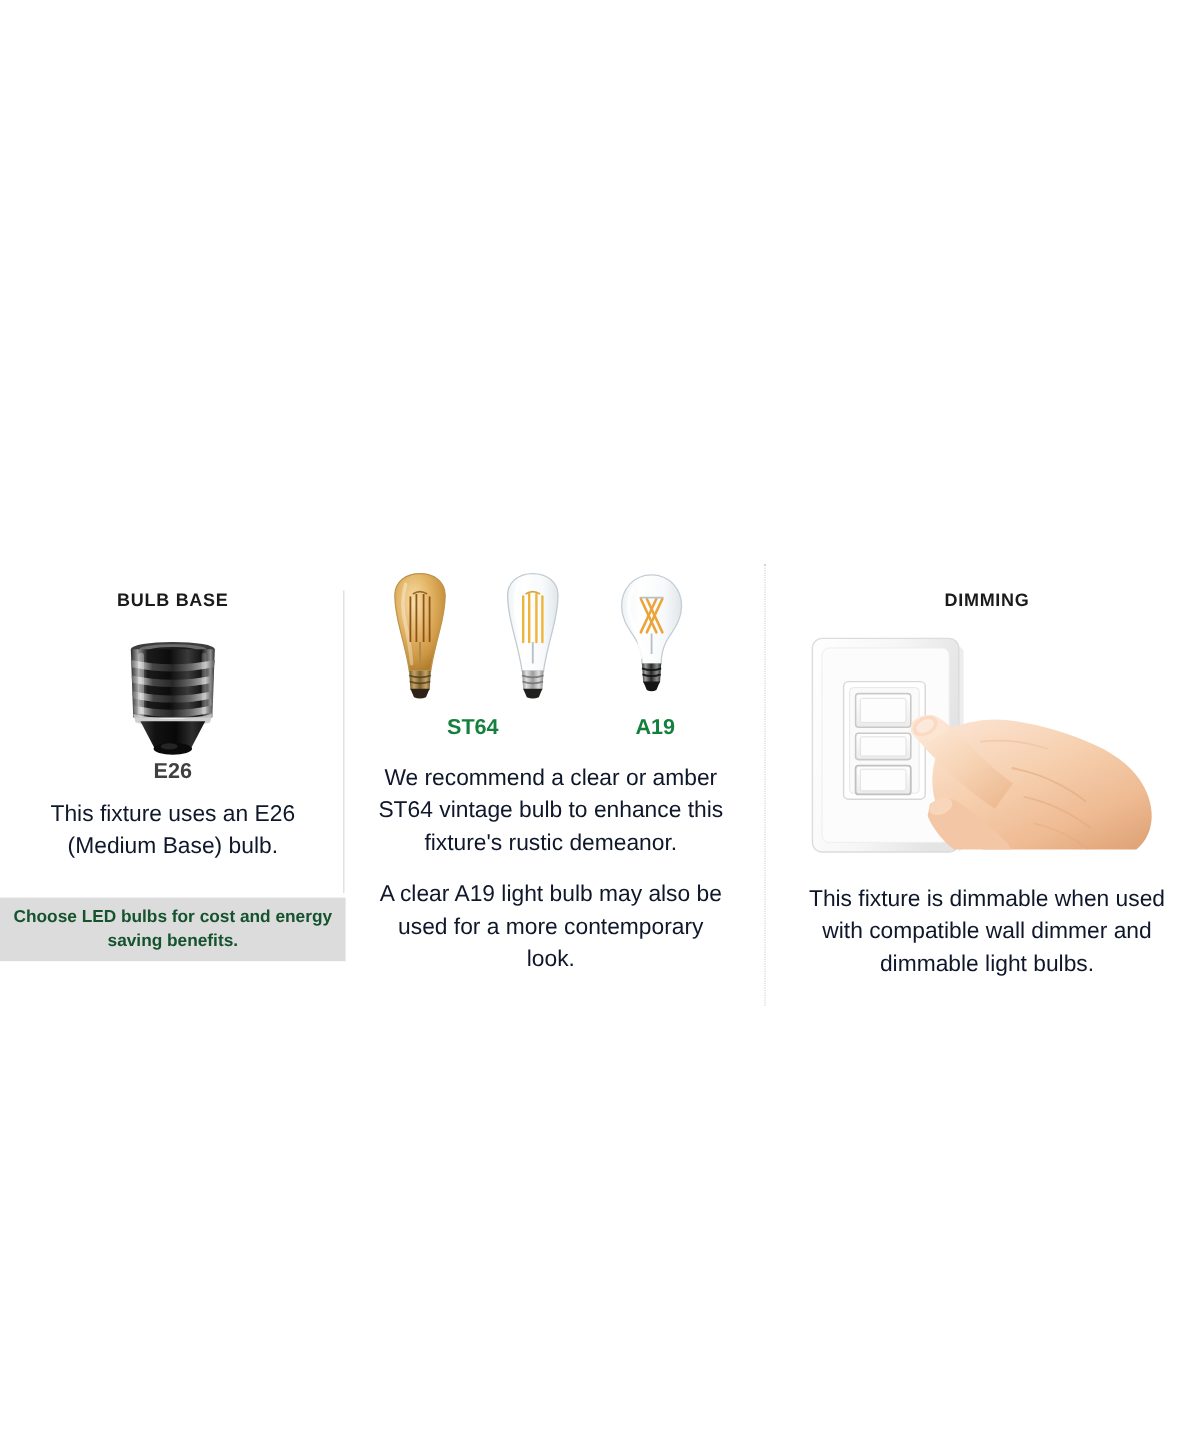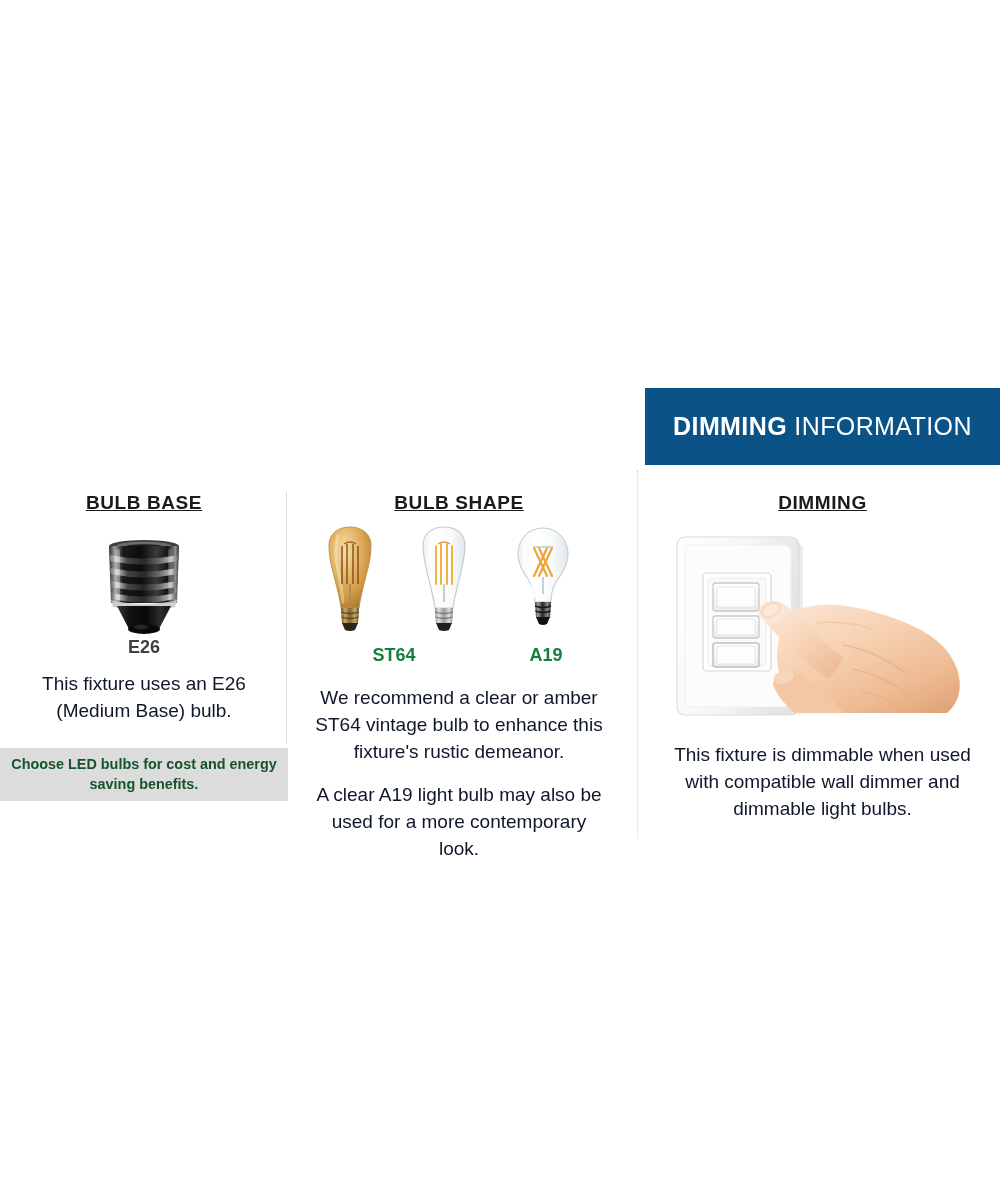--- a/index.html
+++ b/index.html
@@ -64,26 +64,25 @@
     background: #dadada;
   }
 
   .col { position: absolute; text-align: center; }
 
   #col-bulb-base  { left: 0px;   top: 0px; width: 288px; }
   #col-bulb-shape { left: 288px; top: 0px; width: 342px; }
   #col-dimmable   { left: 0px;   top: 0px; width: 355px; }
 
   .sub-head {
-    font-size: 19px;
+    font-size: 15px;
     font-weight: 700;
     color: #1a1a1a;
     letter-spacing: 0.6px;
     margin-top: 27px;
-    text-decoration: underline;
   }
 
   .item-label {
     font-size: 18px;
     font-weight: 700;
     color: #404040;
   }
 
   .body-text {
     font-size: 19px;
@@ -164,23 +163,20 @@
 
   .dimmer-copy { margin-top: 20px; padding: 0 22px; }
   #e26-copy    { margin-top: 13px; padding: 0 26px; }
 </style>
 </head>
 <body>
 
 <div id="page">
 
 
-  <div class="hdr" id="hdr-dimming">
-    <div class="hdr-title"><span class="hdr-strong">DIMMING</span><span> INFORMATION</span></div>
-  </div>
 
   <div id="panel-separator"></div>
 
   <div id="bulb-col-divider"></div>
 
   <div class="panel" id="panel-bulb">
 
     <div class="col" id="col-bulb-base">
 
       <div class="sub-head">BULB BASE</div>
@@ -238,21 +234,20 @@
         </svg>
       </div>
 
       <div class="item-label">E26</div>
 
       <div class="body-text" id="e26-copy">This fixture uses an E26 (Medium Base) bulb.</div>
     </div>
 
     <div class="col" id="col-bulb-shape">
 
-      <div class="sub-head">BULB SHAPE</div>
 
       <div id="bulb-figure">
 
         <svg class="bulb-art" id="art-st64-amber" width="78" height="112" viewBox="0 0 78 112">
           <defs>
             <radialGradient id="amberG" cx="38%" cy="30%" r="72%">
               <stop offset="0%" stop-color="#f7dca2"></stop>
               <stop offset="45%" stop-color="#e2b05c"></stop>
               <stop offset="80%" stop-color="#c98f35"></stop>
               <stop offset="100%" stop-color="#a9741f"></stop>

